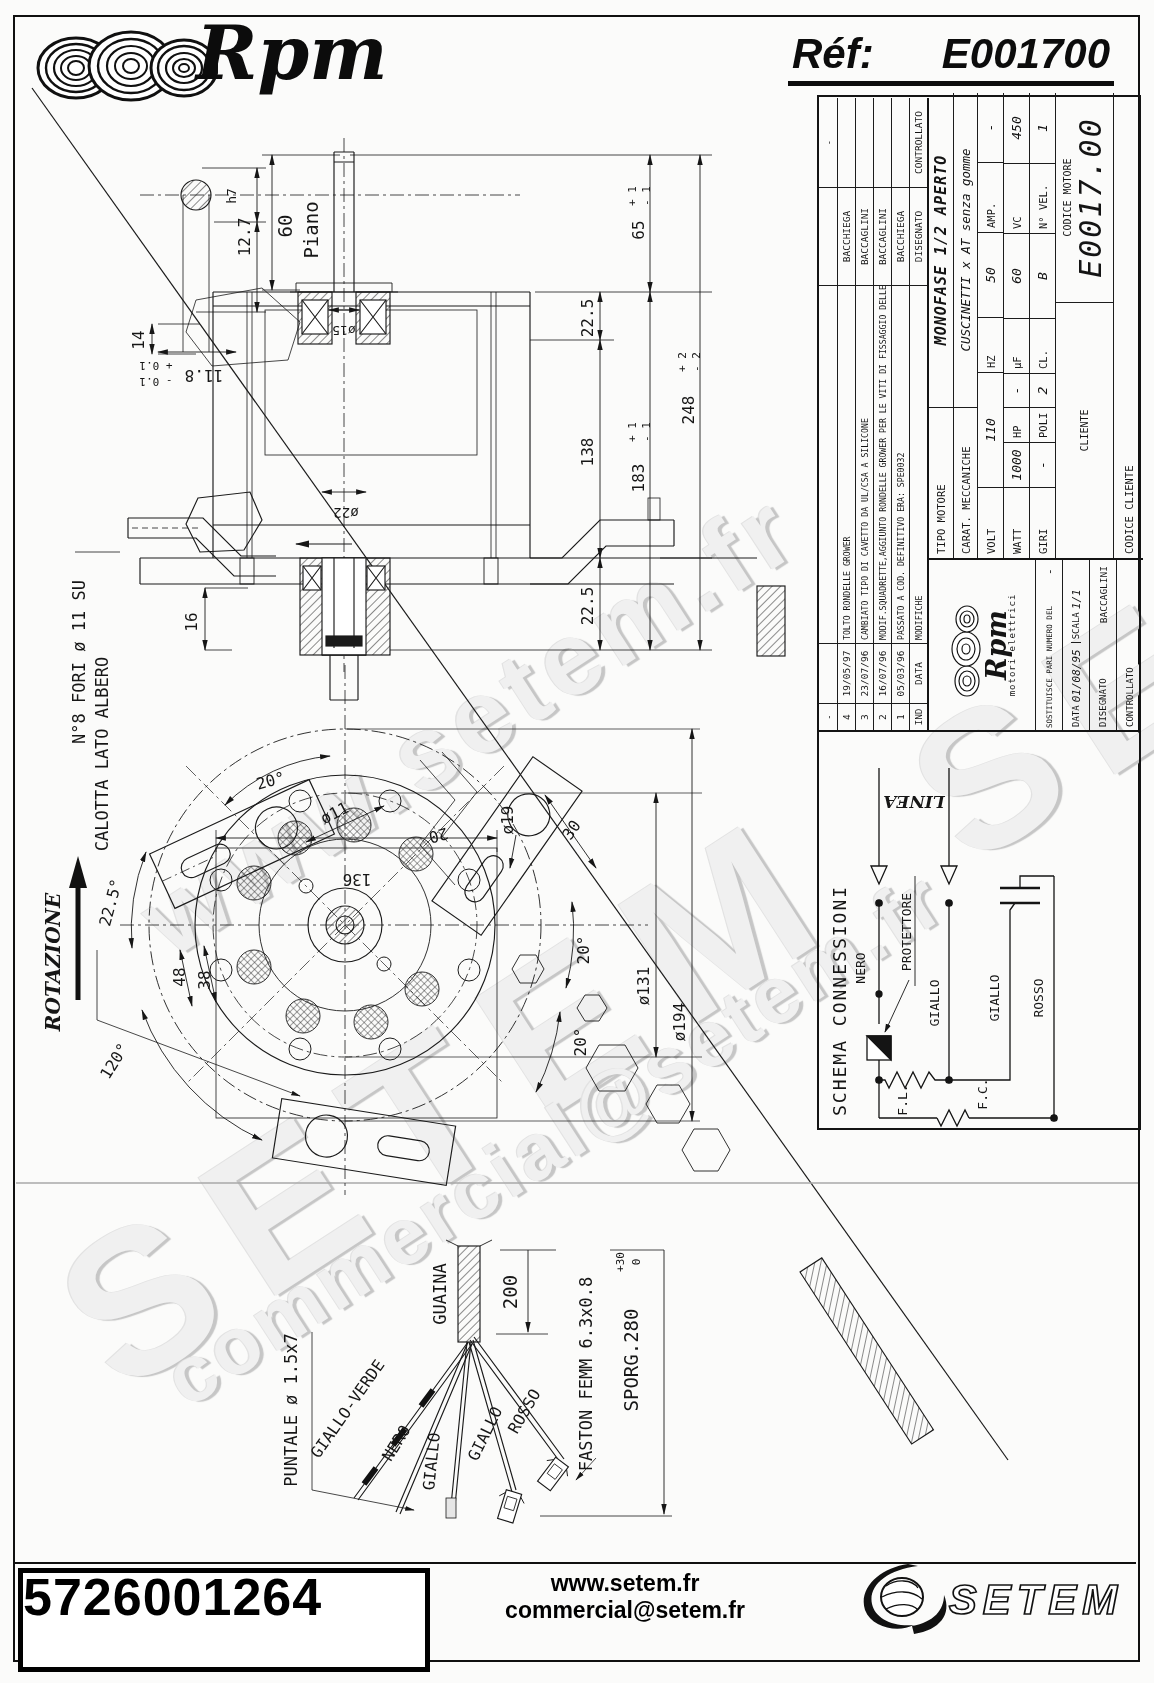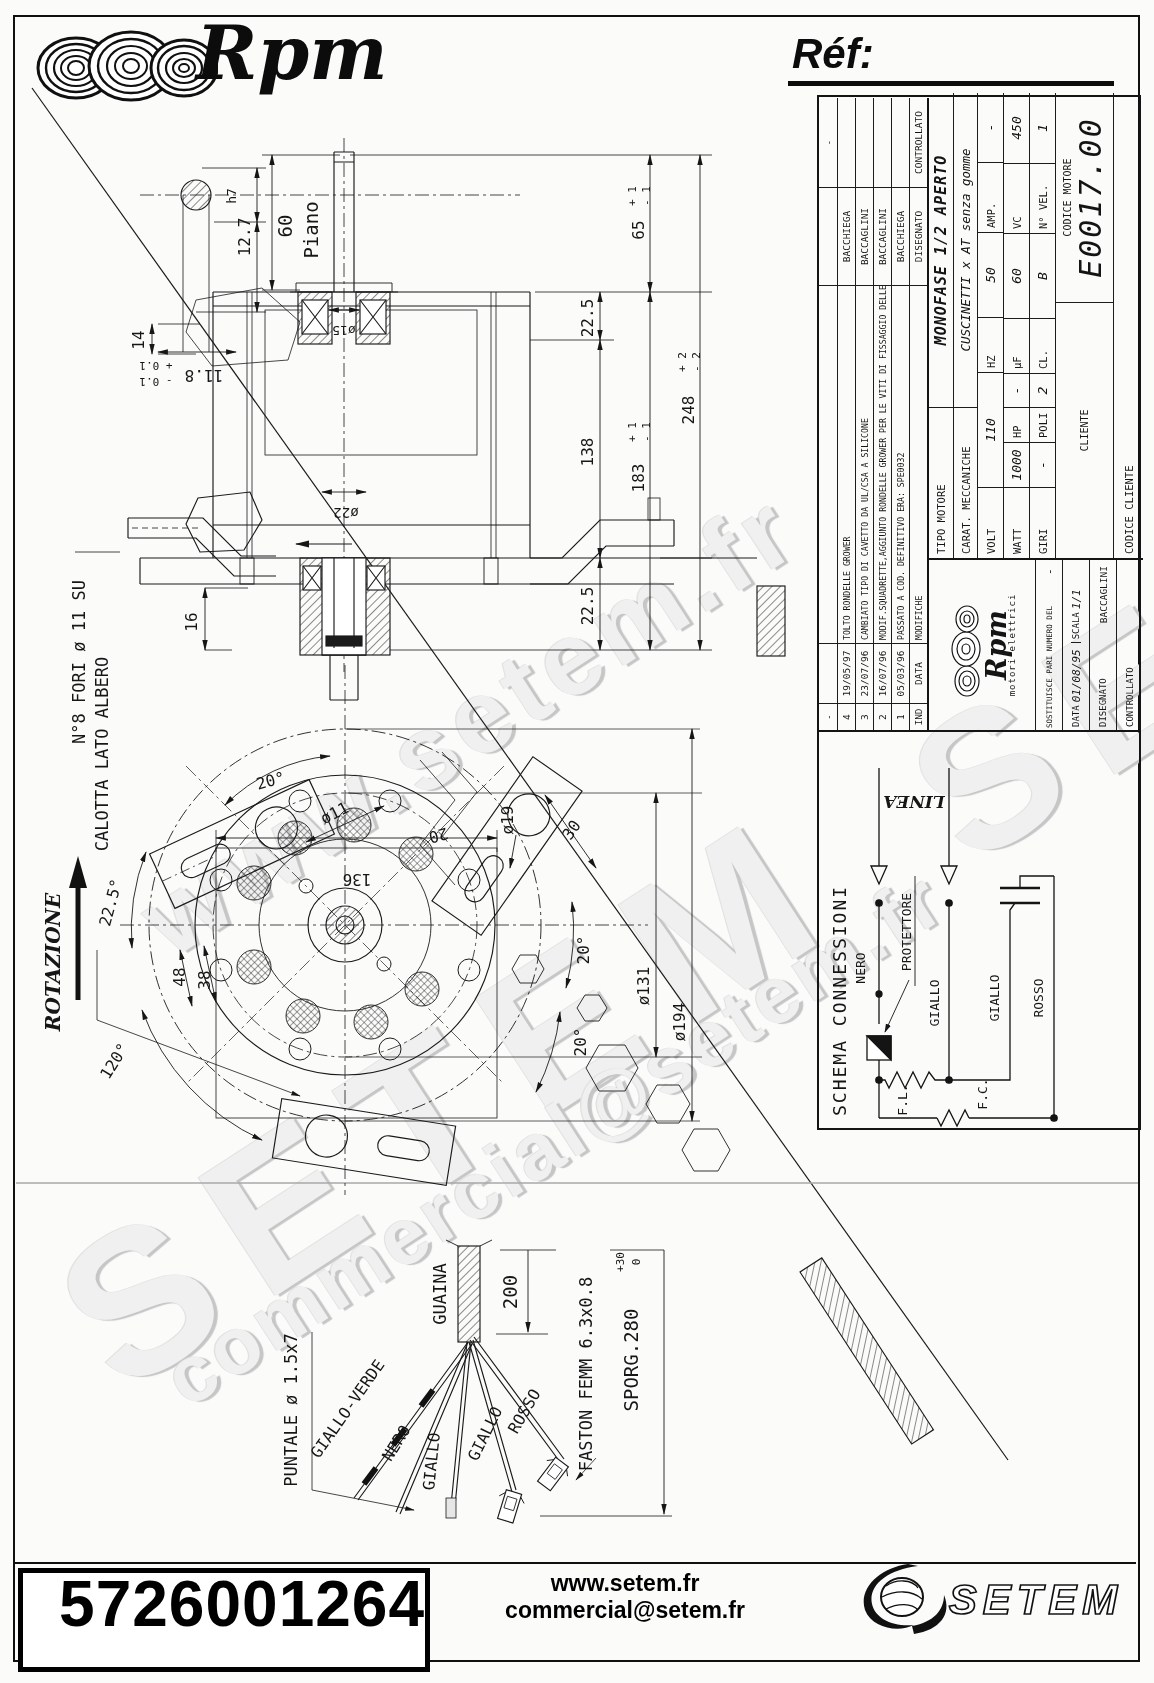--- a/index.html
+++ b/index.html
@@ -54,21 +54,21 @@
   .big-it{font-style:italic;font-size:15px;font-weight:bold;letter-spacing:1px;}
   .med-it{font-style:italic;font-size:12.5px;}
   .e-code{font-style:italic;font-size:30px;letter-spacing:2px;}
   .mini-logo{display:flex;flex-direction:column;align-items:center;justify-content:center;height:106px;}
   .mini-brand{font-family:"DejaVu Serif",serif;font-style:italic;font-weight:bold;font-size:27px;line-height:20px;}
   .mini-sub{font-size:9px;letter-spacing:1px;}
   
   #sep{position:absolute;left:13px;top:1562px;width:1123px;height:0;border-top:2px solid #101010;z-index:4;}
   #codebox{position:absolute;left:18px;top:1568px;width:402px;height:94px;border:5px solid #000;background:#fff;z-index:6;}
   #codebox .cl{font-size:26px;font-weight:bold;margin:4px 0 0 12px;}
-  #codebox .cv{font-size:64px;font-weight:bold;text-align:right;letter-spacing:1px;margin-top:-6px;}
+  #codebox .cv{font-size:52px;font-weight:bold;text-align:left;letter-spacing:1px;margin-top:-6px;}
   #foot-center{position:absolute;left:430px;top:1570px;width:390px;text-align:center;z-index:5;font-weight:bold;}
   #foot-center .fs{font-size:23px;} #foot-center .fe{font-size:23px;}
   #address{position:absolute;left:436px;top:1630px;width:700px;text-align:center;font-size:18px;color:#222;z-index:5;}
   #setem-logo{position:absolute;left:860px;top:1564px;z-index:5;}
 </style>
 </head>
 <body>
 
 <div id="page">
   <div class="frame"></div>
@@ -93,20 +93,21 @@
       <ellipse cx="156" cy="50" rx="33" ry="28" fill="#fff" stroke-width="3"></ellipse>
       <ellipse cx="156" cy="50" rx="26" ry="22" stroke-width="2.4"></ellipse>
         <ellipse cx="156" cy="50" rx="18" ry="15" stroke-width="2.2"></ellipse>
       <ellipse cx="156" cy="50" rx="11" ry="9" stroke-width="2"></ellipse>
         <ellipse cx="156" cy="50" rx="5" ry="4" stroke-width="2"></ellipse>
     </g>
   </svg>
   <div id="brand">Rpm</div>
   <div id="refbox">
     <span>Réf:</span>
+    <span>E001700</span>
   </div>
 
   <svg id="draw" width="1154" height="1683" viewBox="0 0 1154 1683">
     <defs>
       <marker id="ar" orient="auto-start-reverse" markerWidth="12" markerHeight="8" refX="11" refY="3" viewBox="0 0 12 6">
         <path d="M0,0 L12,3 L0,6 z" fill="#161616"></path>
       </marker>
       <pattern id="h45" width="6" height="6" patternUnits="userSpaceOnUse" patternTransform="rotate(45)">
         <line x1="0" y1="0" x2="0" y2="6" stroke="#2b2b2b" stroke-width="1.1"></line>
       </pattern>

